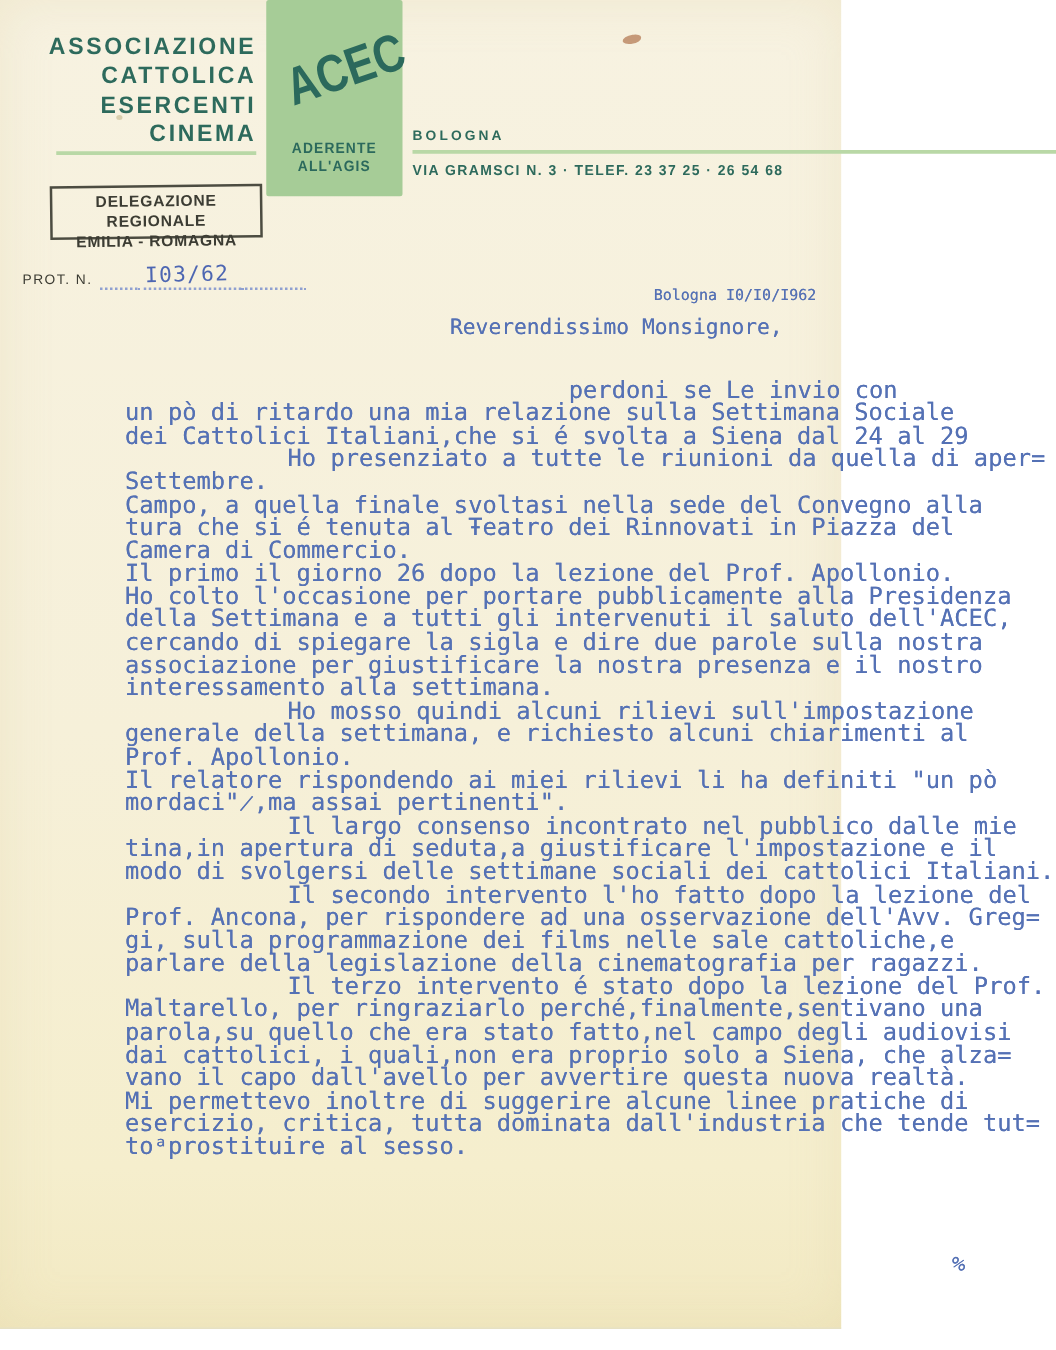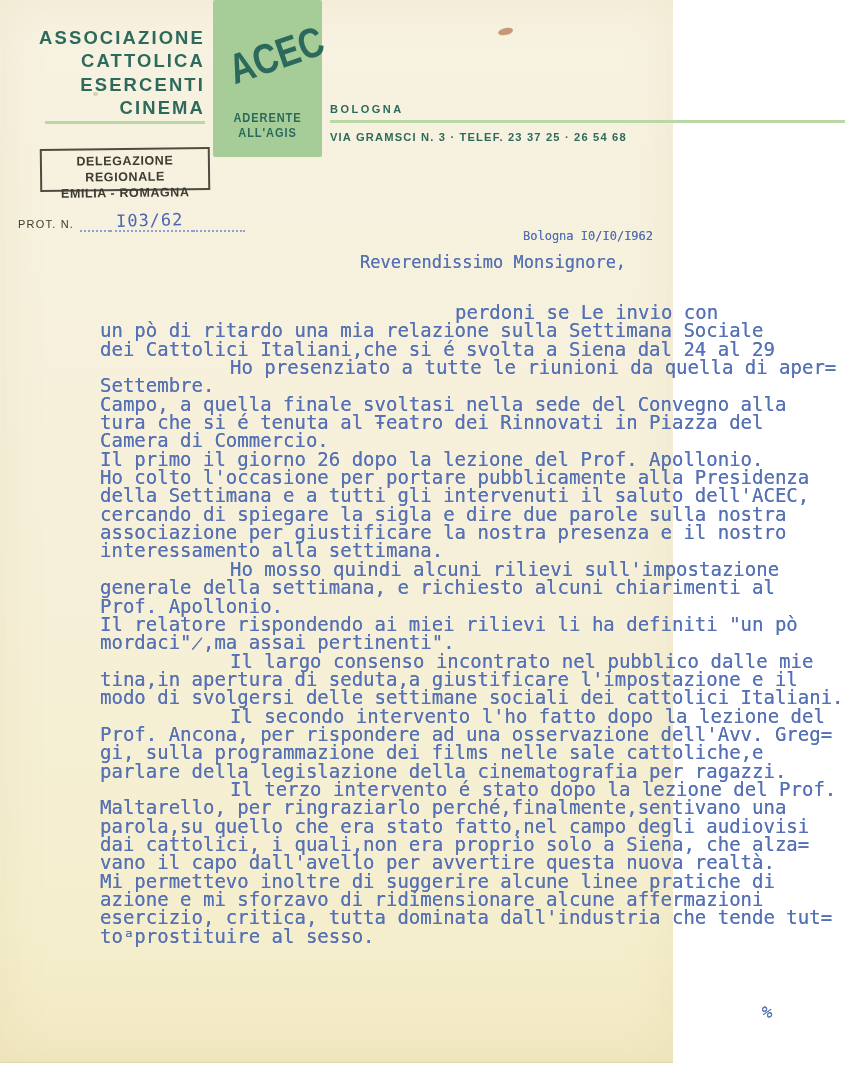--- a/index.html
+++ b/index.html
@@ -156,21 +156,20 @@
       <div class="tl ind-1">Il secondo intervento l'ho fatto dopo la lezione del</div>
       <div class="tl">Prof. Ancona, per rispondere ad una osservazione dell'Avv. Greg=</div>
       <div class="tl">gi, sulla programmazione dei films nelle sale cattoliche,e</div>
       <div class="tl">parlare della legislazione della cinematografia per ragazzi.</div>
       <div class="tl ind-1">Il terzo intervento é stato dopo la lezione del Prof.</div>
       <div class="tl">Maltarello, per ringraziarlo perché,finalmente,sentivano una</div>
       <div class="tl">parola,su quello che era stato fatto,nel campo degli audiovisi</div>
       <div class="tl">dai cattolici, i quali,non era proprio solo a Siena, che alza=</div>
       <div class="tl">vano il capo dall'avello per avvertire questa nuova realtà.</div>
       <div class="tl">Mi permettevo inoltre di suggerire alcune linee pratiche di</div>
-      <div class="tl">azione e mi sforzavo di ridimensionare alcune affermazioni</div>
       <div class="tl">esercizio, critica, tutta dominata dall'industria che tende tut=</div>
       <div class="tl">toᵃprostituire al sesso.</div>
     </div>
 
   <div class="cont-mark tw">%</div>
 
   <div class="smudge"></div>
   <div class="speck1"></div>
 
 </div>

